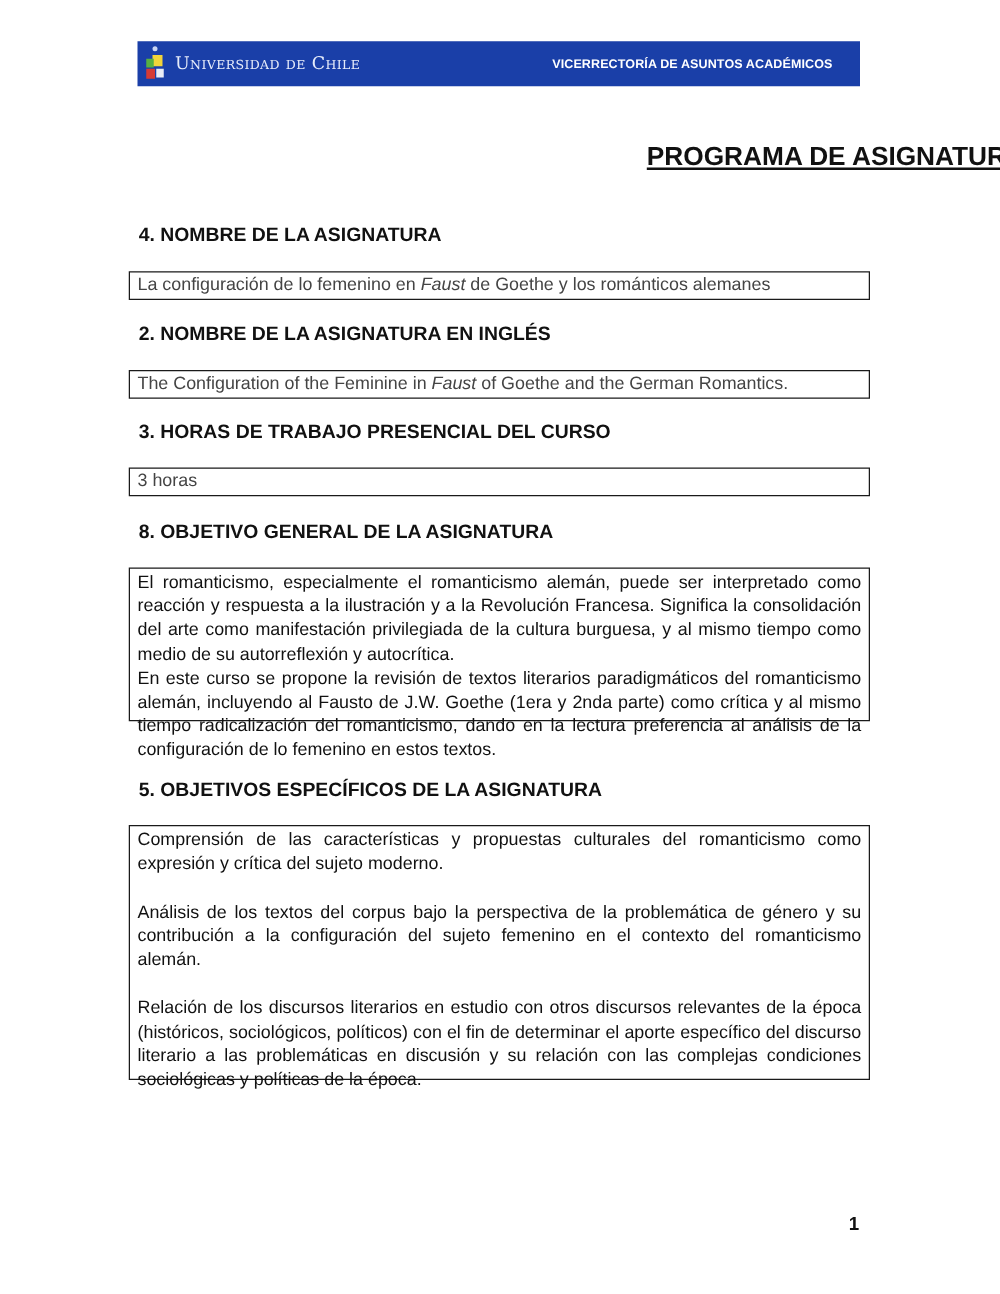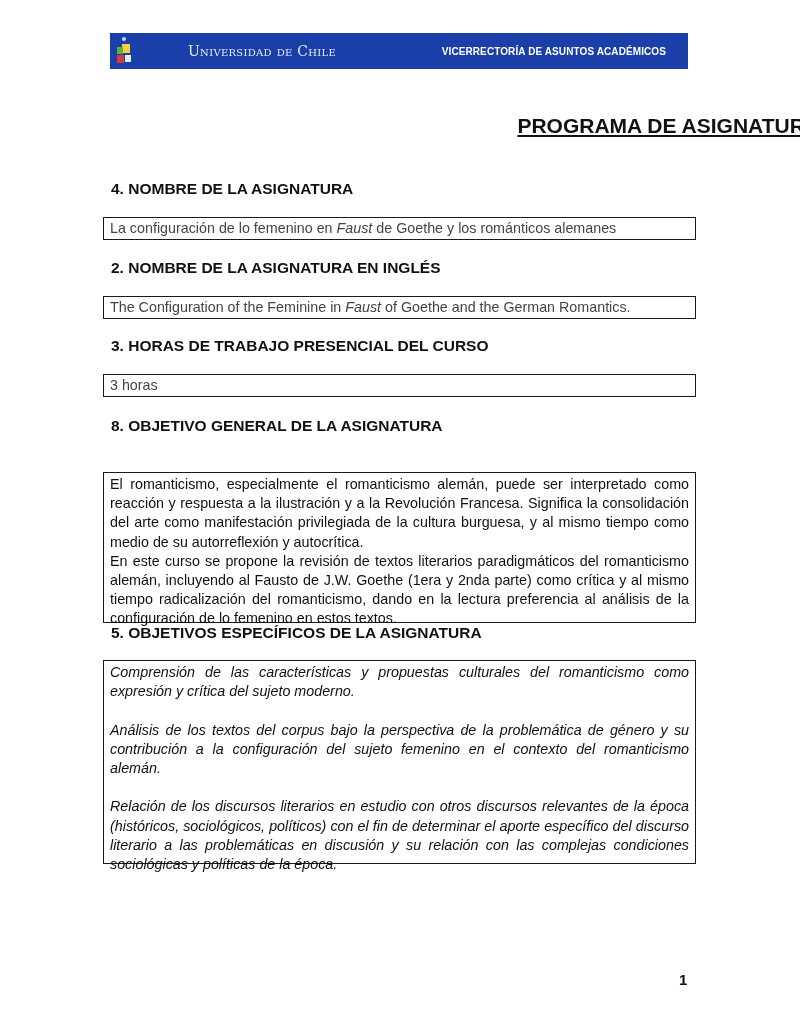--- a/index.html
+++ b/index.html
@@ -24,21 +24,20 @@
       background: #1a3fa8;
       display: flex;
       align-items: center;
       justify-content: space-between;
       box-sizing: border-box;
       padding: 0 22px 0 6px;
     }
     .logo-wrap {
       display: flex;
       align-items: center;
-      gap: 48px;
     }
     .logo-icon {
       width: 16px;
       height: 28px;
       position: relative;
       margin-right: 8px;
     }
     .logo-icon .dot {
       position: absolute;
       left: 6px;
@@ -178,27 +177,27 @@
 <div class="box single" style="top:296px;">
   <span>The Configuration of the Feminine in </span><em>Faust</em><span> of Goethe and the German Romantics.</span>
 </div>
 
 <h2 class="section-heading" style="top:337px;">3. HORAS DE TRABAJO PRESENCIAL DEL CURSO</h2>
 <div class="box single" style="top:374px;">
   <span>3 horas</span>
 </div>
 
 <h2 class="section-heading" style="top:417px;">8. OBJETIVO GENERAL DE LA ASIGNATURA</h2>
-<div class="box multi" style="top:472px; height:151px;">
+<div class="box multi" style="top:454px; height:123px;">
   <p>El romanticismo, especialmente el romanticismo alemán, puede ser interpretado como reacción y respuesta a la ilustración y a la Revolución Francesa. Significa la consolidación del arte como manifestación privilegiada de la cultura burguesa, y al mismo tiempo como medio de su autorreflexión y autocrítica.</p>
   <p>En este curso se propone la revisión de textos literarios paradigmáticos del romanticismo alemán, incluyendo al Fausto de J.W. Goethe (1era y 2nda parte) como crítica y al mismo tiempo radicalización del romanticismo, dando en la lectura preferencia al análisis de la configuración de lo femenino en estos textos.</p>
 </div>
 
 <h2 class="section-heading" style="top:624px;">5. OBJETIVOS ESPECÍFICOS DE LA ASIGNATURA</h2>
-<div class="box multi" style="top:660px; height:204px;font-style:italic;">
+<div class="box multi" style="top:660px; height:204px;">
   <p>Comprensión de las características y propuestas culturales del romanticismo como expresión y crítica del sujeto moderno.</p>
   <div class="gap"></div>
   <p>Análisis de los textos del corpus bajo la perspectiva de la problemática de género y su contribución a la configuración del sujeto femenino en el contexto del romanticismo alemán.</p>
   <div class="gap"></div>
   <p>Relación de los discursos literarios en estudio con otros discursos relevantes de la época (históricos, sociológicos, políticos) con el fin de determinar el aporte específico del discurso literario a las problemáticas en discusión y su relación con las complejas condiciones sociológicas y políticas de la época.</p>
 </div>
 
 <div class="page-number">1</div>
 
 </body></html>

